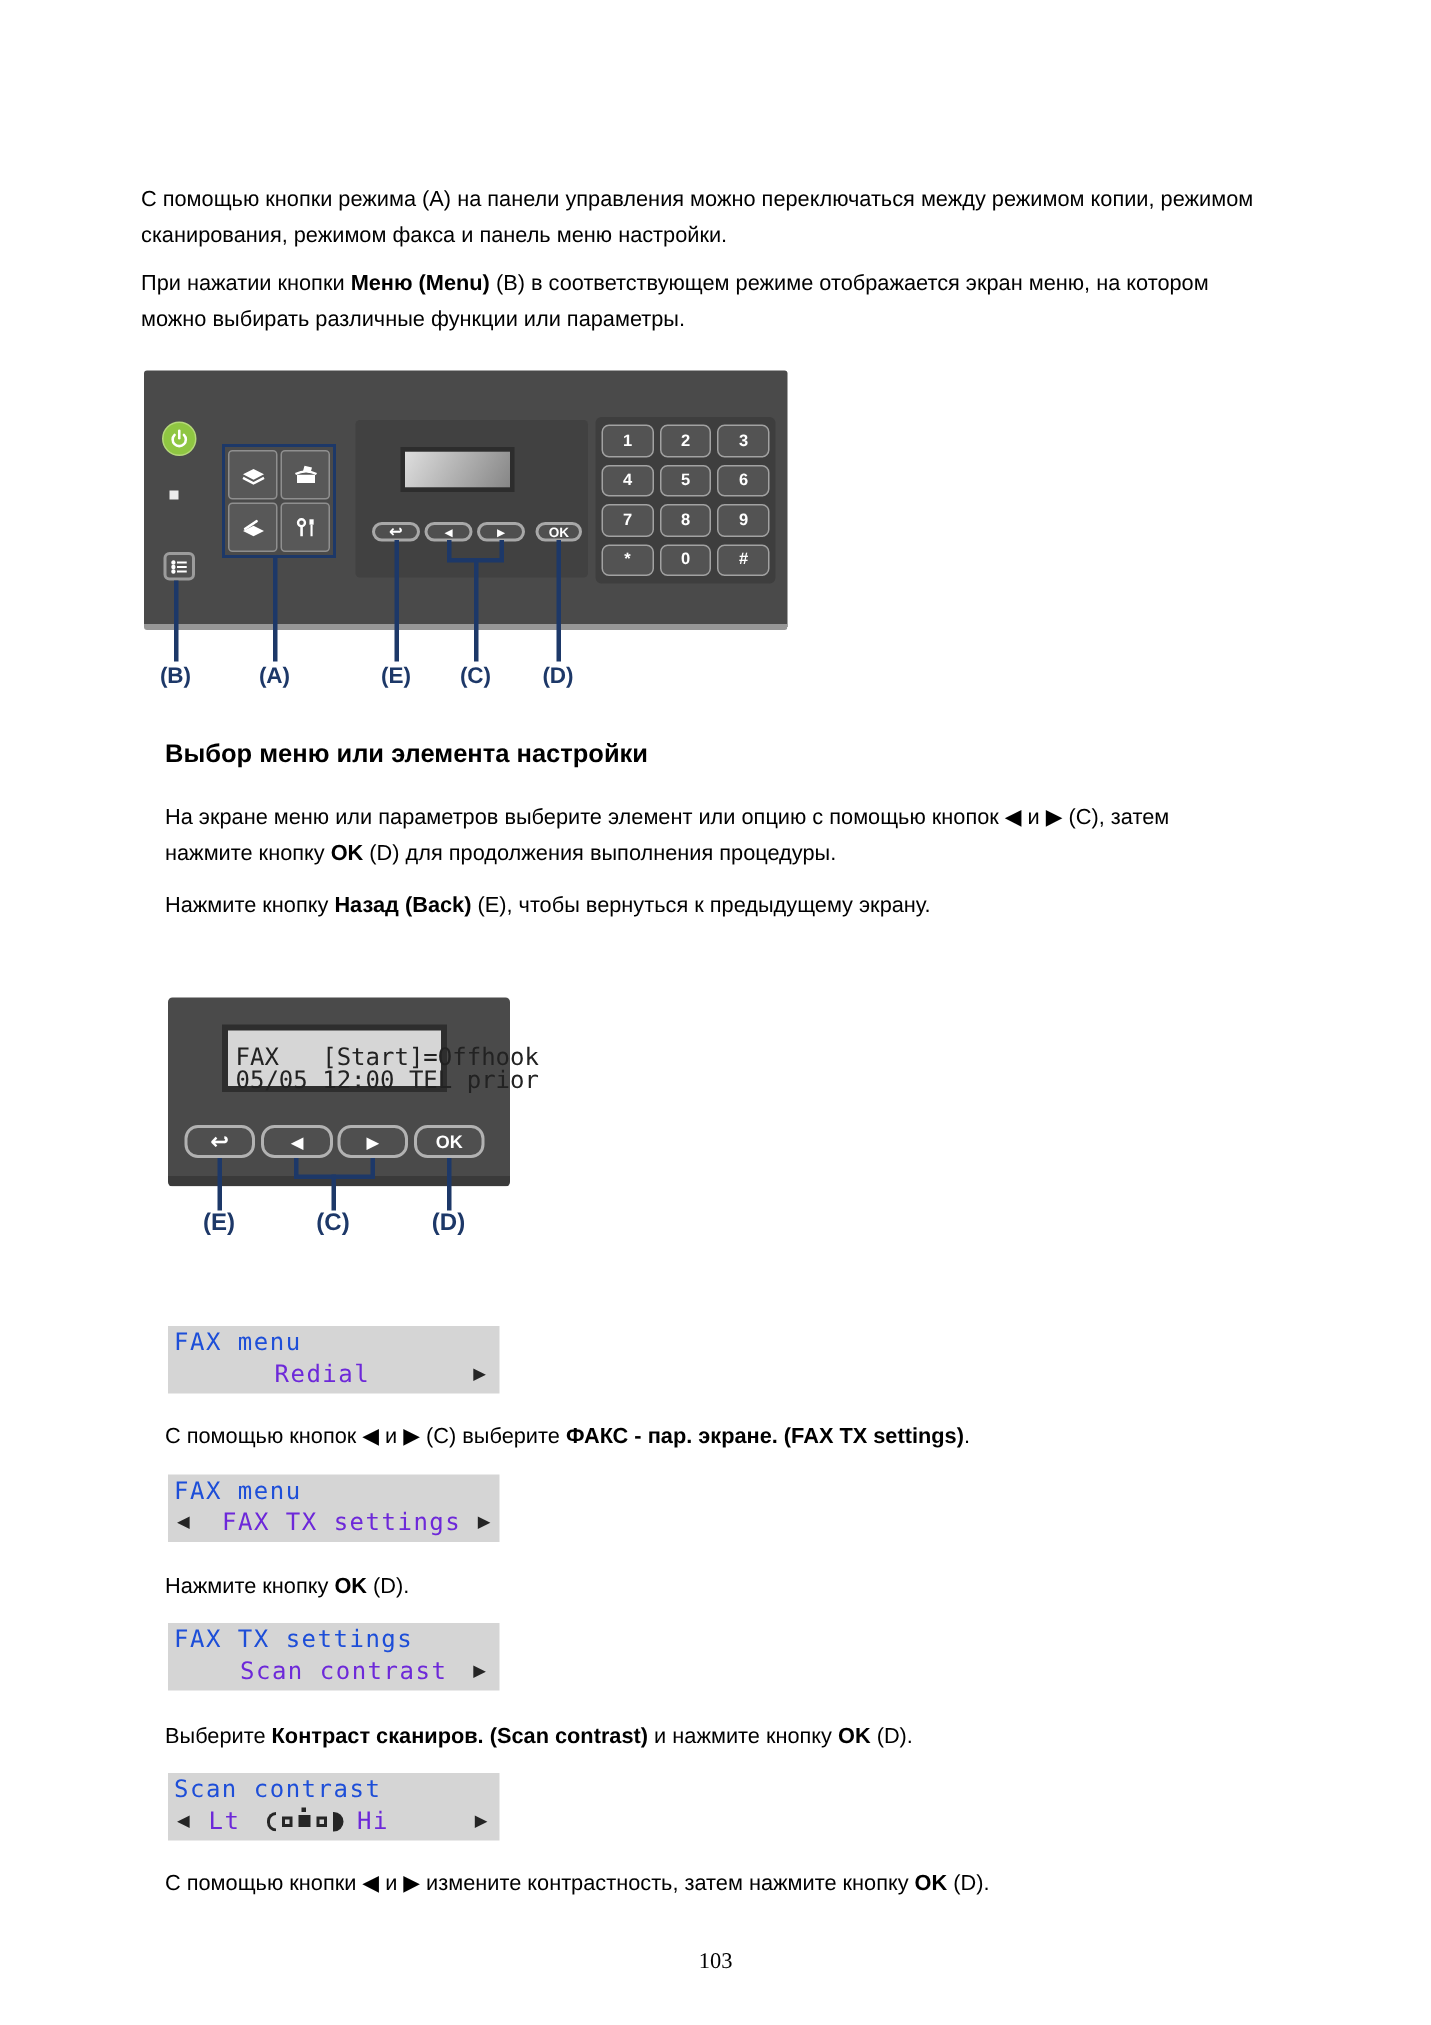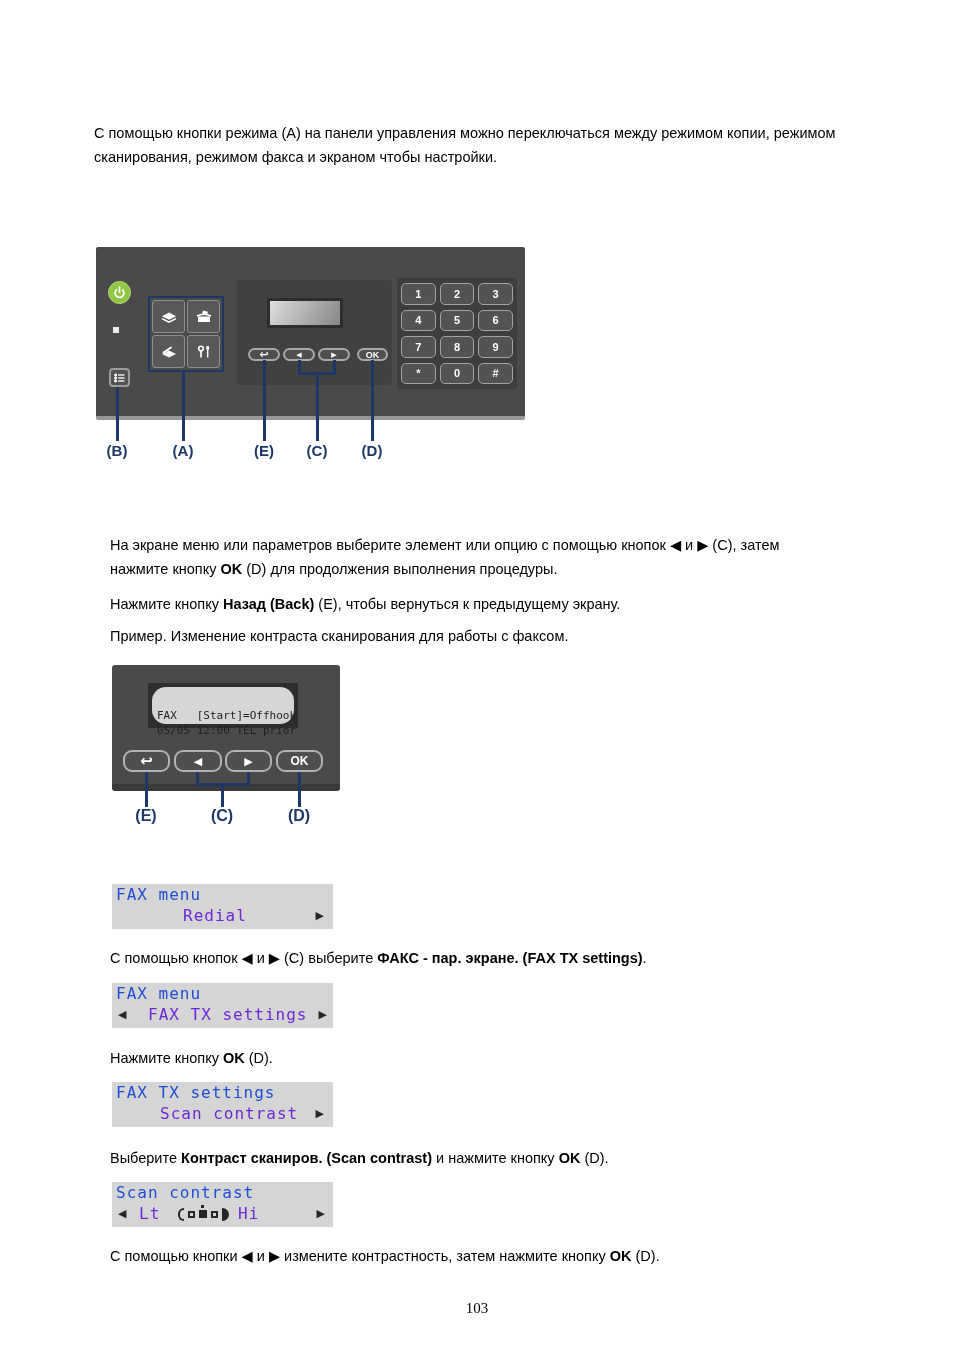--- a/index.html
+++ b/index.html
@@ -42,22 +42,22 @@
   .nav{position:absolute;width:3px;background:#1d3868;}
   .navh{position:absolute;height:3px;background:#1d3868;}
   .callout{position:absolute;transform:translateX(-50%);color:#1d3868;font-weight:bold;font-size:15px;}
 
   
   .fig2{position:absolute;left:112px;top:665px;width:228px;height:166px;}
   .panel2{position:absolute;left:0;top:0;width:228px;height:119px;background:#4a4a4a;
           border-bottom:7px solid #3a3a3a;border-radius:3px;}
   .lcd-frame{position:absolute;left:36px;top:18px;width:150px;height:45px;background:#2e2e2e;
              padding:4px;box-sizing:border-box;}
-  .lcd-inner{width:100%;height:100%;background:#d6d6d6;box-sizing:border-box;padding:21px 0 0 5px;
-             font-family:"DejaVu Sans Mono",monospace;font-size:11px;line-height:15px;color:#222;border-radius:14px;}
+  .lcd-inner{width:100%;height:100%;background:#d6d6d6;box-sizing:border-box;padding:10px 0 0 5px;
+             font-family:"DejaVu Sans Mono",monospace;font-size:16px;line-height:15px;color:#222;}
   .pre{white-space:pre;}
   .pbtn2{position:absolute;top:85px;height:22px;background:#4f4f4f;border:2.5px solid #b2b2b2;border-radius:9px;
          box-sizing:border-box;color:#fff;display:flex;align-items:center;justify-content:center;
          font-weight:bold;font-family:"DejaVu Sans",sans-serif;}
   .pbtn2.g-back{left:11px;width:47px;font-size:15px;}
   .pbtn2.g-left{left:62px;width:48px;font-size:11px;}
   .pbtn2.g-right{left:113px;width:47px;font-size:11px;}
   .pbtn2.g-ok{left:164px;width:47px;font-size:12px;font-family:"Liberation Sans",sans-serif;}
   .callout2{position:absolute;transform:translateX(-50%);color:#1d3868;font-weight:bold;font-size:16px;}
 
@@ -78,21 +78,24 @@
   .ci-close{width:7px;height:13px;background:#262626;border-radius:0 7px 7px 0;}
   b{font-weight:bold;}
 </style>
 </head>
 <body>
 
 <div class="page">
 
 
   <p class="body" style="left:94px;top:121px;width:765px;">
-    <span>С помощью кнопки режима (A) на панели управления можно переключаться между режимом копии, режимом сканирования, режимом факса и экраном чтобы настройки.</span>
+    <span>С помощью кнопки режима (A) на панели управления можно переключаться между режимом копии, режимом сканирования, режимом факса и панель меню настройки.</span>
+  </p>
+  <p class="body" style="left:94px;top:177px;width:740px;">
+    <span>При нажатии кнопки </span><b>Меню (Menu)</b><span> (B) в соответствующем режиме отображается экран меню, на котором можно выбирать различные функции или параметры.</span>
   </p>
 
   <div class="fig1">
     <div class="panel1">
       <div class="power-btn">
         <svg width="13" height="13" viewBox="0 0 13 13">
           <path d="M3.4 3.9 A4.4 4.4 0 1 0 9.6 3.9" stroke="#fff" stroke-width="1.7" fill="none" stroke-linecap="round"></path>
           <line x1="6.5" y1="1.2" x2="6.5" y2="6.2" stroke="#fff" stroke-width="1.7" stroke-linecap="round"></line>
         </svg>
       </div>
@@ -173,29 +176,27 @@
     <div class="nav" style="left:220px;top:126px;height:68px;"></div>
     <div class="nav" style="left:275px;top:113px;height:81px;"></div>
 
     <span class="callout" style="left:21px;top:195px;">(B)</span>
     <span class="callout" style="left:87px;top:195px;">(A)</span>
     <span class="callout" style="left:168px;top:195px;">(E)</span>
     <span class="callout" style="left:221px;top:195px;">(C)</span>
     <span class="callout" style="left:276px;top:195px;">(D)</span>
   </div>
 
+  <h2 class="subtitle">Выбор меню или элемента настройки</h2>
 
   <p class="body" style="left:110px;top:533px;width:715px;">
     <span>На экране меню или параметров выберите элемент или опцию с помощью кнопок ◀ и ▶ (C), затем нажмите кнопку </span><b>OK</b><span> (D) для продолжения выполнения процедуры.</span>
   </p>
   <p class="body" style="left:110px;top:592px;width:715px;">
     <span>Нажмите кнопку </span><b>Назад (Back)</b><span> (E), чтобы вернуться к предыдущему экрану.</span>
-  </p>
-  <p class="body" style="left:110px;top:624px;width:715px;">
-    <span>Пример. Изменение контраста сканирования для работы с факсом.</span>
   </p>
 
   <div class="fig2">
     <div class="panel2">
       <div class="lcd-frame">
         <div class="lcd-inner">
           <div class="pre">FAX   [Start]=Offhook</div>
           <div class="pre">05/05 12:00 TEL prior</div>
         </div>
       </div>

